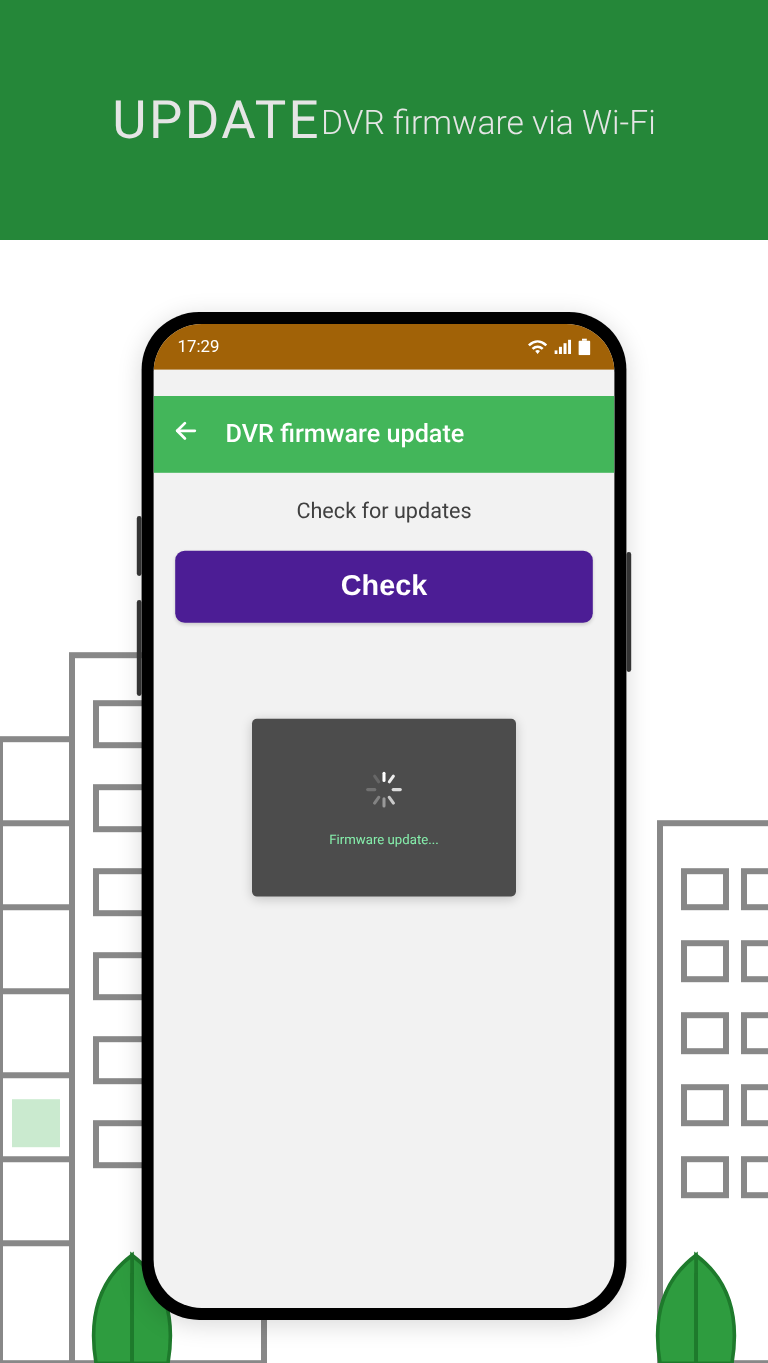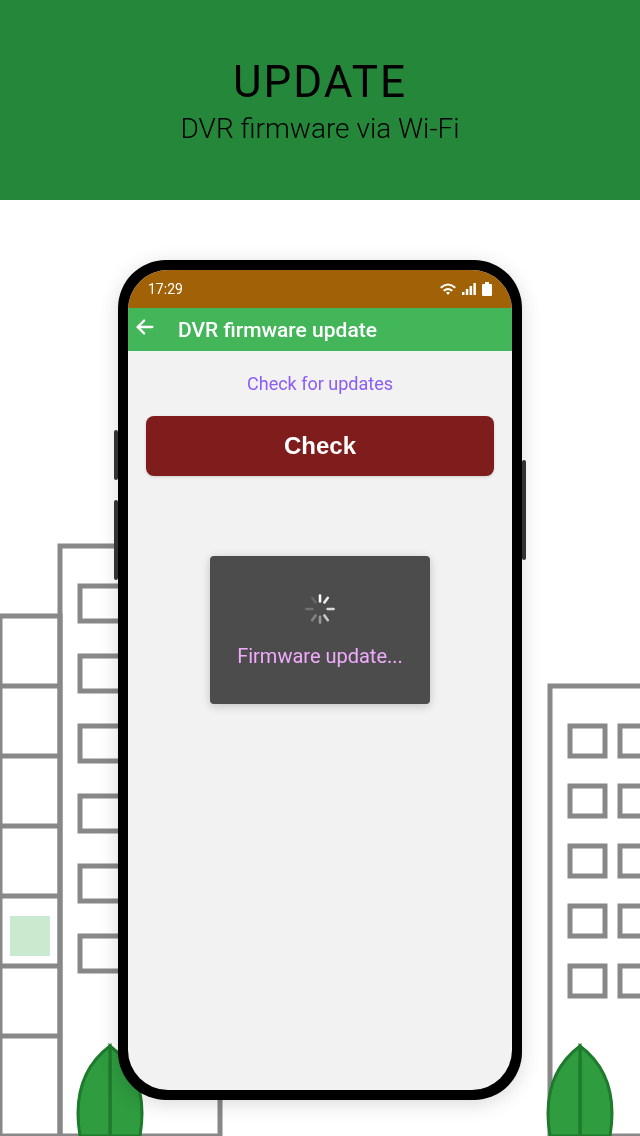--- a/index.html
+++ b/index.html
@@ -9,24 +9,23 @@
     font-family: -apple-system, BlinkMacSystemFont, "Segoe UI", Roboto, sans-serif;
     background: #ffffff;
     position: relative;
     overflow: hidden;
   }
   .banner {
     width: 100%;
     height: 200px;
     background: #258739;
     display: flex;
-    flex-direction: column;
     align-items: center;
     justify-content: center;
-    color: #000000;
+    color: #e5e5e5;
   }
   .banner-title {
     font-size: 44px;
     font-weight: 400;
     letter-spacing: 2px;
   }
   .banner-subtitle {
     font-size: 28px;
     font-weight: 300;
     margin-top: 4px;
@@ -85,51 +84,52 @@
     padding: 0 20px;
     color: #fff;
     font-size: 14px;
   }
   .status-right {
     display: flex;
     align-items: center;
     gap: 6px;
   }
   .app-bar {
-    height: 43px;
+    height: 64px;
     background: #43b65a;
     display: flex;
     align-items: center;
-    padding: 0 6px;
+    padding: 0 16px;
     gap: 22px;
     color: #fff;
+    margin-top: 22px;
   }
   .back-arrow {
     font-size: 22px;
     cursor: pointer;
   }
   .app-bar-title {
     font-size: 21px;
     font-weight: 500;
   }
   .content {
     padding: 22px 18px;
     display: flex;
     flex-direction: column;
     align-items: center;
   }
   .content-heading {
     font-size: 18px;
-    color: #8b5cf6;
+    color: #404040;
     margin-bottom: 22px;
   }
   .check-btn {
     width: 100%;
     height: 60px;
-    background: #7f1d1d;
+    background: #4c1d95;
     border: none;
     border-radius: 8px;
     color: #fff;
     font-size: 24px;
     font-weight: 700;
     cursor: pointer;
     box-shadow: 0 1px 3px rgba(0,0,0,0.15);
   }
   .modal {
     margin-top: 80px;
@@ -147,22 +147,22 @@
   .spinner {
     width: 34px;
     height: 34px;
     position: relative;
   }
   .spinner svg {
     animation: spin 1.2s linear infinite;
   }
   @keyframes spin { to { transform: rotate(360deg); } }
   .modal-text {
-    color: #f0abfc;
-    font-size: 20px;
+    color: #86efac;
+    font-size: 11px;
   }
 </style>
 </head>
 <body>
 
 <div class="banner">
   <div class="banner-title">UPDATE</div>
   <div class="banner-subtitle">DVR firmware via Wi-Fi</div>
 </div>
 

